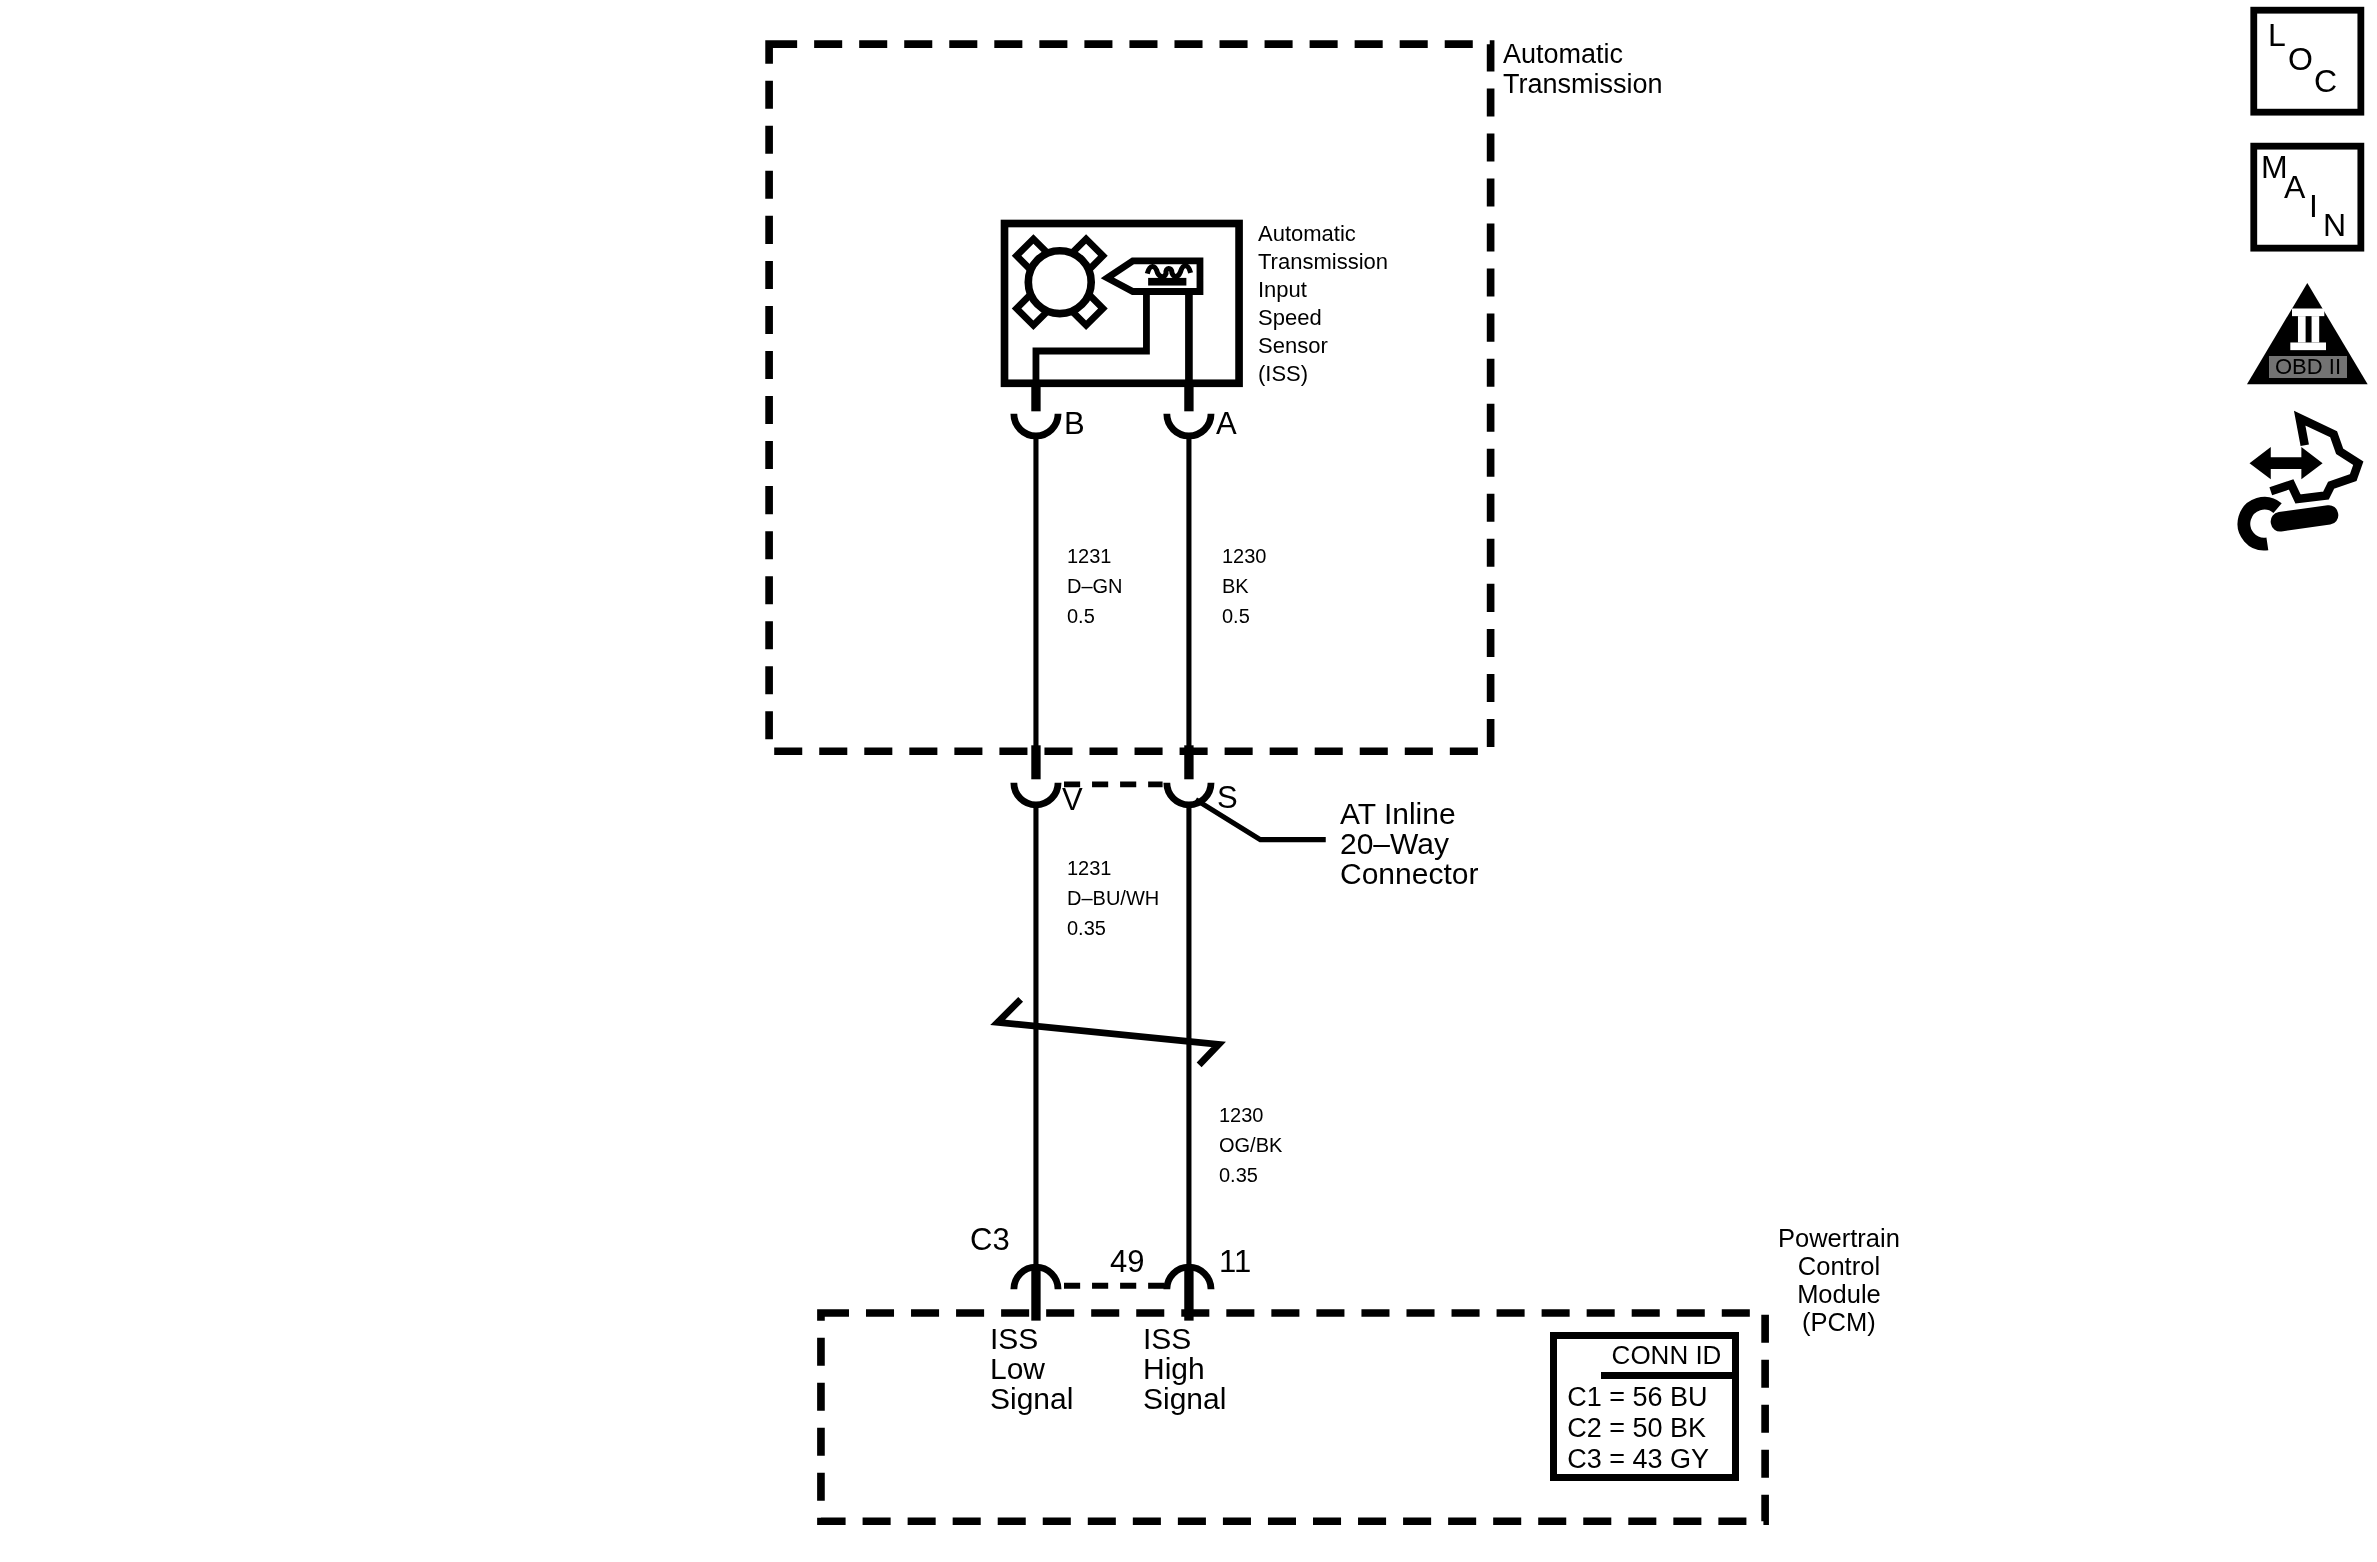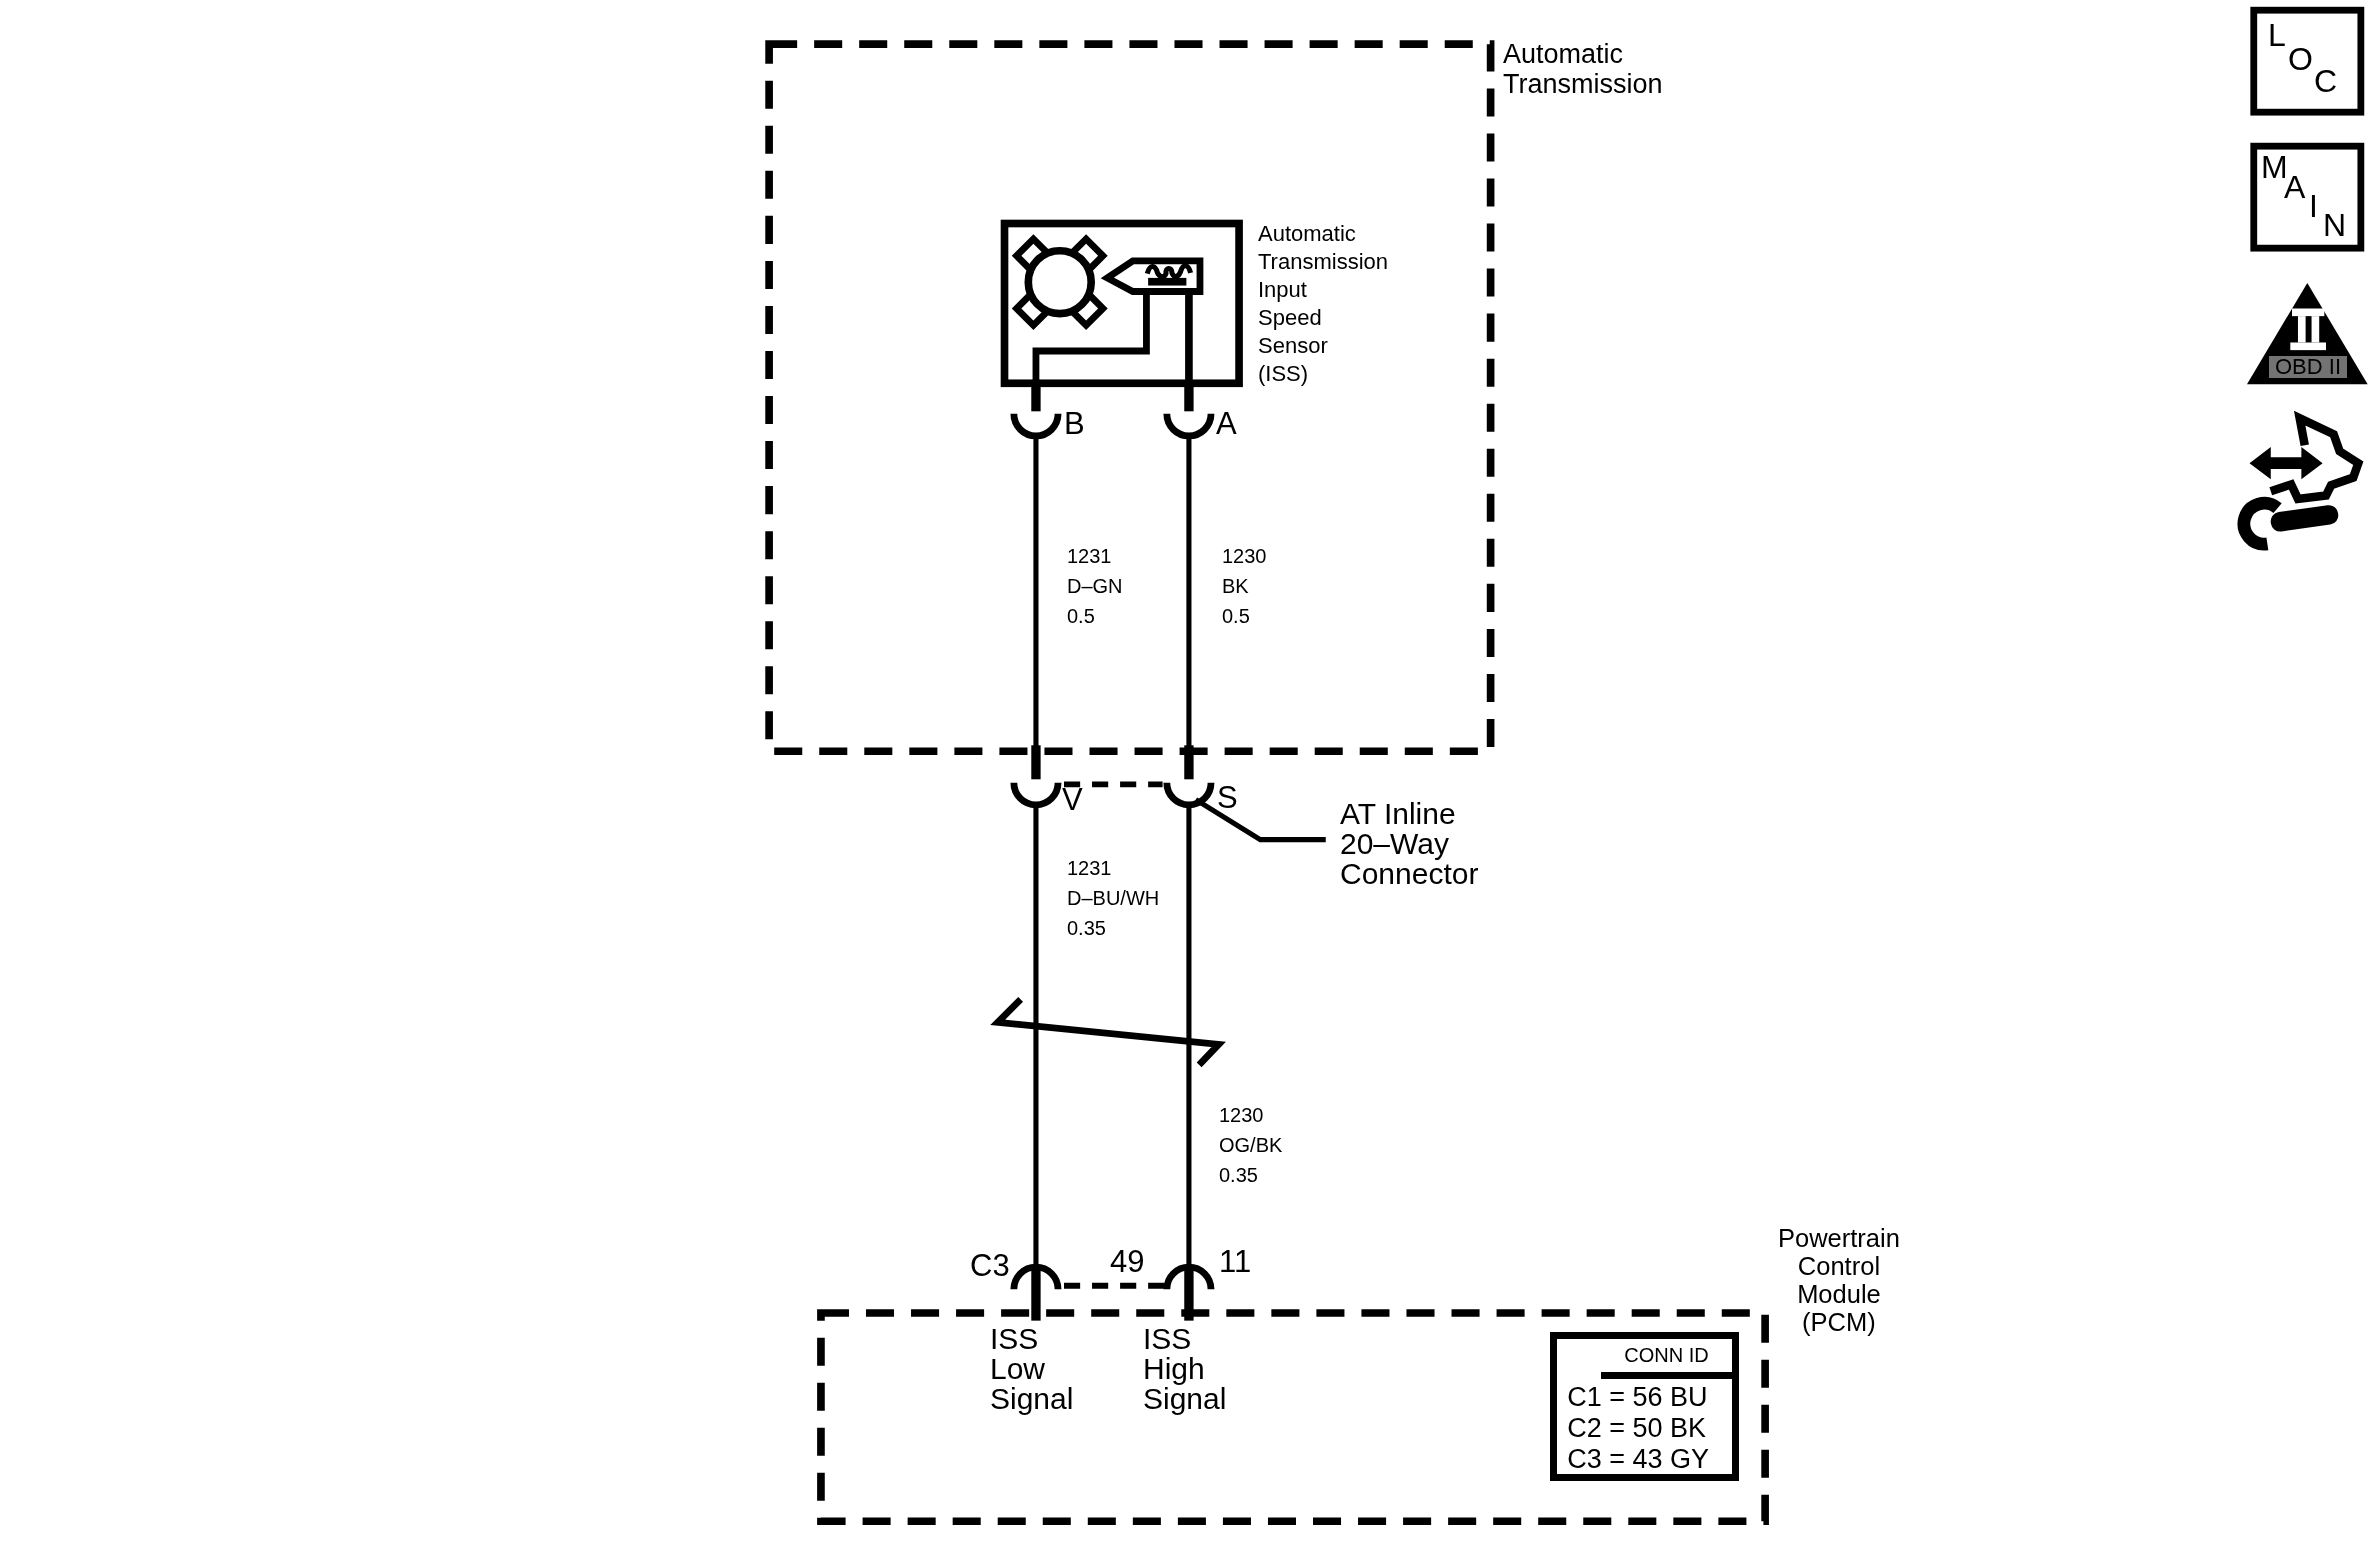--- a/index.html
+++ b/index.html
@@ -10,21 +10,21 @@
   .f26{font-size:22px;line-height:28px;}
   .f28{font-size:20px;line-height:30px;margin-left:18px;}
   .f30{font-size:25.5px;line-height:28px;}
   .f32{font-size:27px;line-height:30px;}
   .f35{font-size:30px;line-height:30px;}
   .term{font-size:31px;line-height:31px;}
   .icon-letter{position:absolute;font-size:32px;line-height:32px;}
   #conn-table{position:absolute;left:1550px;top:1332px;width:189px;height:149px;
               border:7.7px solid #000;box-sizing:border-box;background:#fff;}
   #conn-header{height:33px;border-bottom:7.7px solid #000;text-align:center;
-               font-size:20px;line-height:33px;margin-left:44px;}
+               font-size:26px;line-height:33px;margin-left:44px;}
   #conn-rows{padding:2.6px 0 0 10.2px;font-size:27px;line-height:31px;}
   #obd-label{position:absolute;left:2267px;top:354px;width:82px;height:26px;background:#737373;
              border:2.6px solid #000;box-sizing:border-box;text-align:center;
              font-size:22px;line-height:21px;}
 </style>
 </head>
 <body>
 
 <div id="stage">
 
@@ -128,21 +128,21 @@
 20–Way
 Connector</div>
 
   <div class="lbl f28" style="left:1049px;top:853px;">1231
 D–BU/WH
 0.35</div>
   <div class="lbl f28" style="left:1201px;top:1100px;">1230
 OG/BK
 0.35</div>
 
-  <div class="lbl term" style="left:970px;top:1250px;text-align:right;">C3</div>
+  <div class="lbl term" style="left:970px;top:1224px;text-align:right;">C3</div>
   <div class="lbl term" style="left:1066px;top:1246px;margin-left:44px;">49</div>
   <div class="lbl term" style="left:1219px;top:1246px;">11</div>
 
   <div class="lbl f35" style="left:990px;top:1324px;">ISS
 Low
 Signal</div>
   <div class="lbl f35" style="left:1143px;top:1324px;">ISS
 High
 Signal</div>
 

